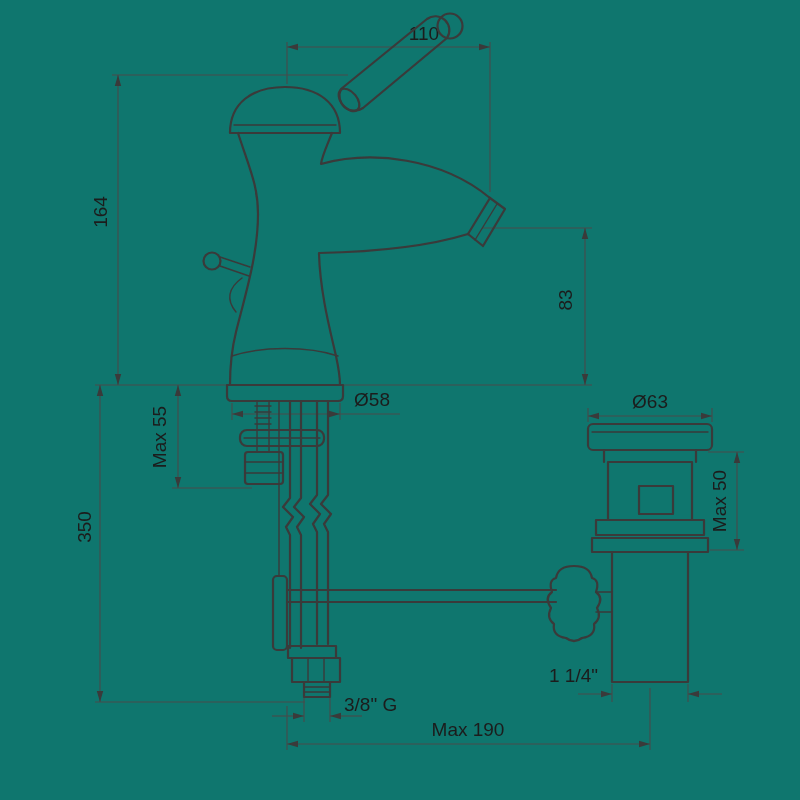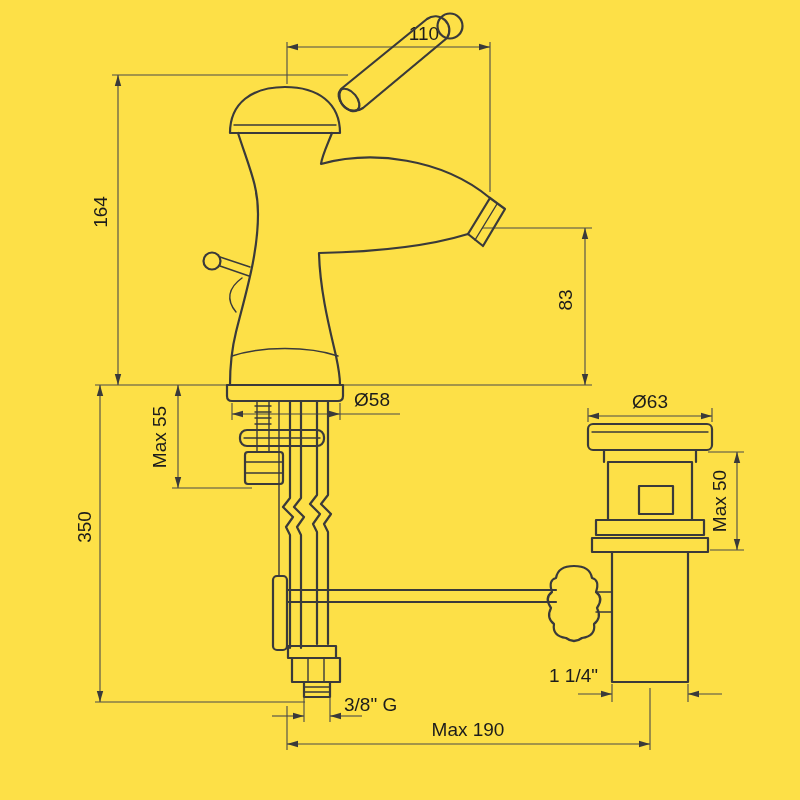--- a/index.html
+++ b/index.html
@@ -1,16 +1,16 @@
 <!DOCTYPE html>
 <html><head>
 <meta charset="utf-8">
 <style>
   html,body{margin:0;padding:0;background:#ffffff;}
-  .canvas{width:800px;height:800px;position:relative;background:#fde047;overflow:hidden;
+  .canvas{width:800px;height:800px;position:relative;background:#0f766e;overflow:hidden;
           font-family:"Liberation Sans", sans-serif;}
   svg{display:block;}
   text{font-family:"Liberation Sans","DejaVu Sans",sans-serif;font-size:19px;fill:#1c1c1c;}
   .part{stroke:#3a3a3a;stroke-width:2.2;fill:none;stroke-linecap:round;stroke-linejoin:round;}
   .part-thin{stroke:#3a3a3a;stroke-width:1.4;fill:none;stroke-linecap:round;}
   .dim{stroke:#4a4a4a;stroke-width:1.1;fill:none;}
 </style>
 </head>
 <body>
 

